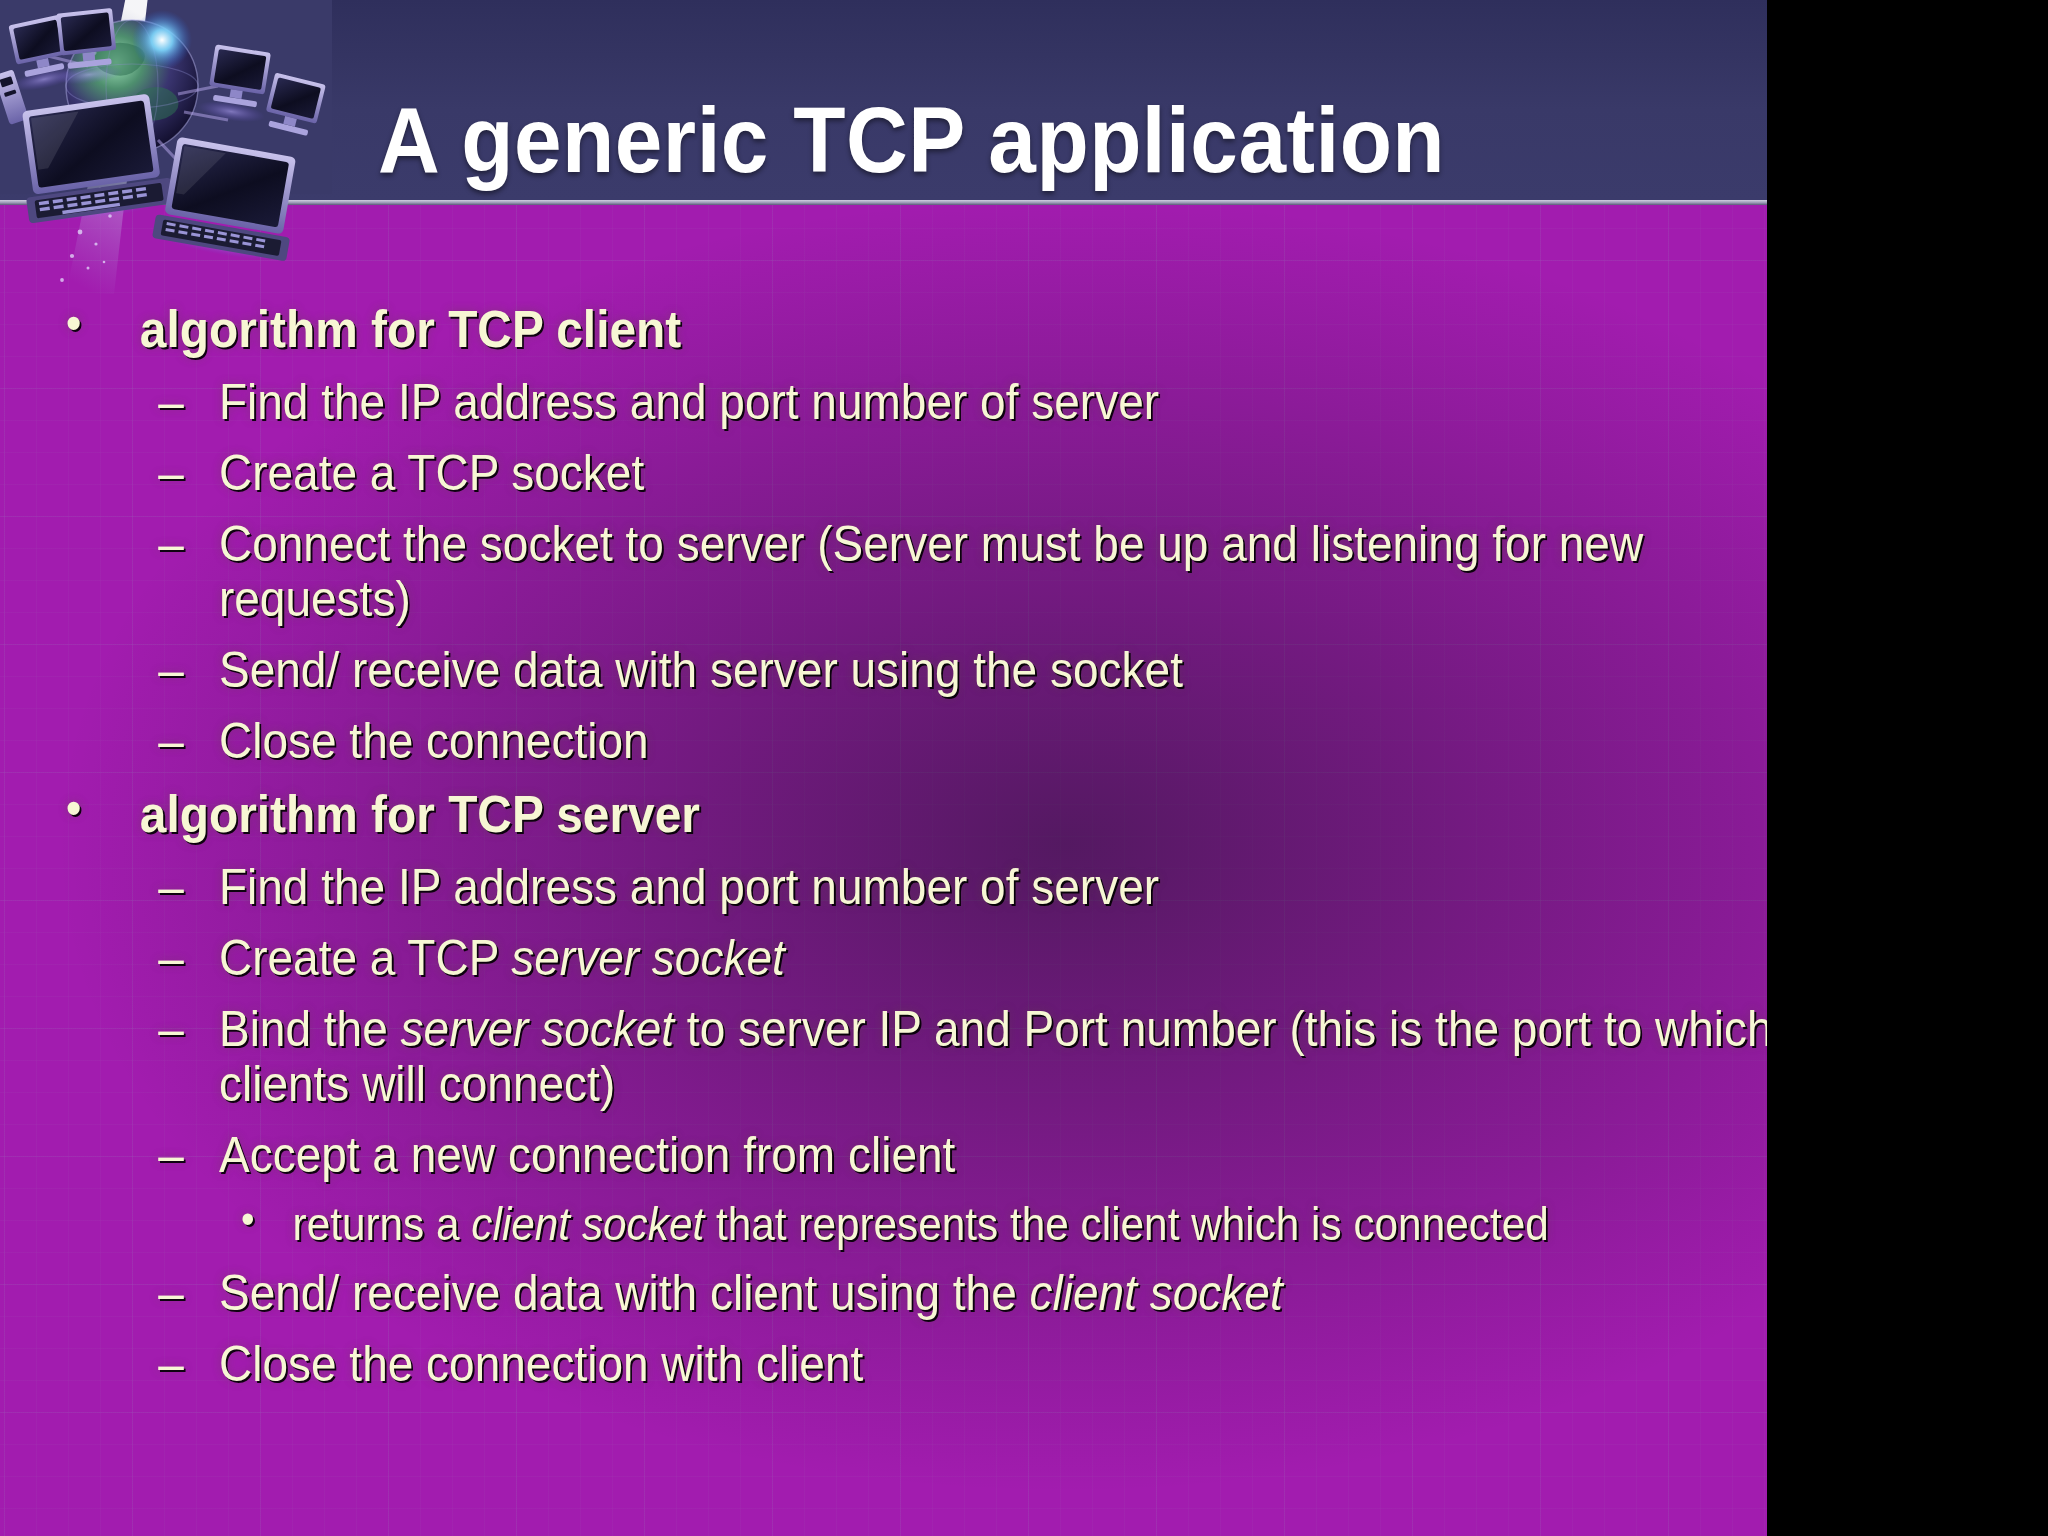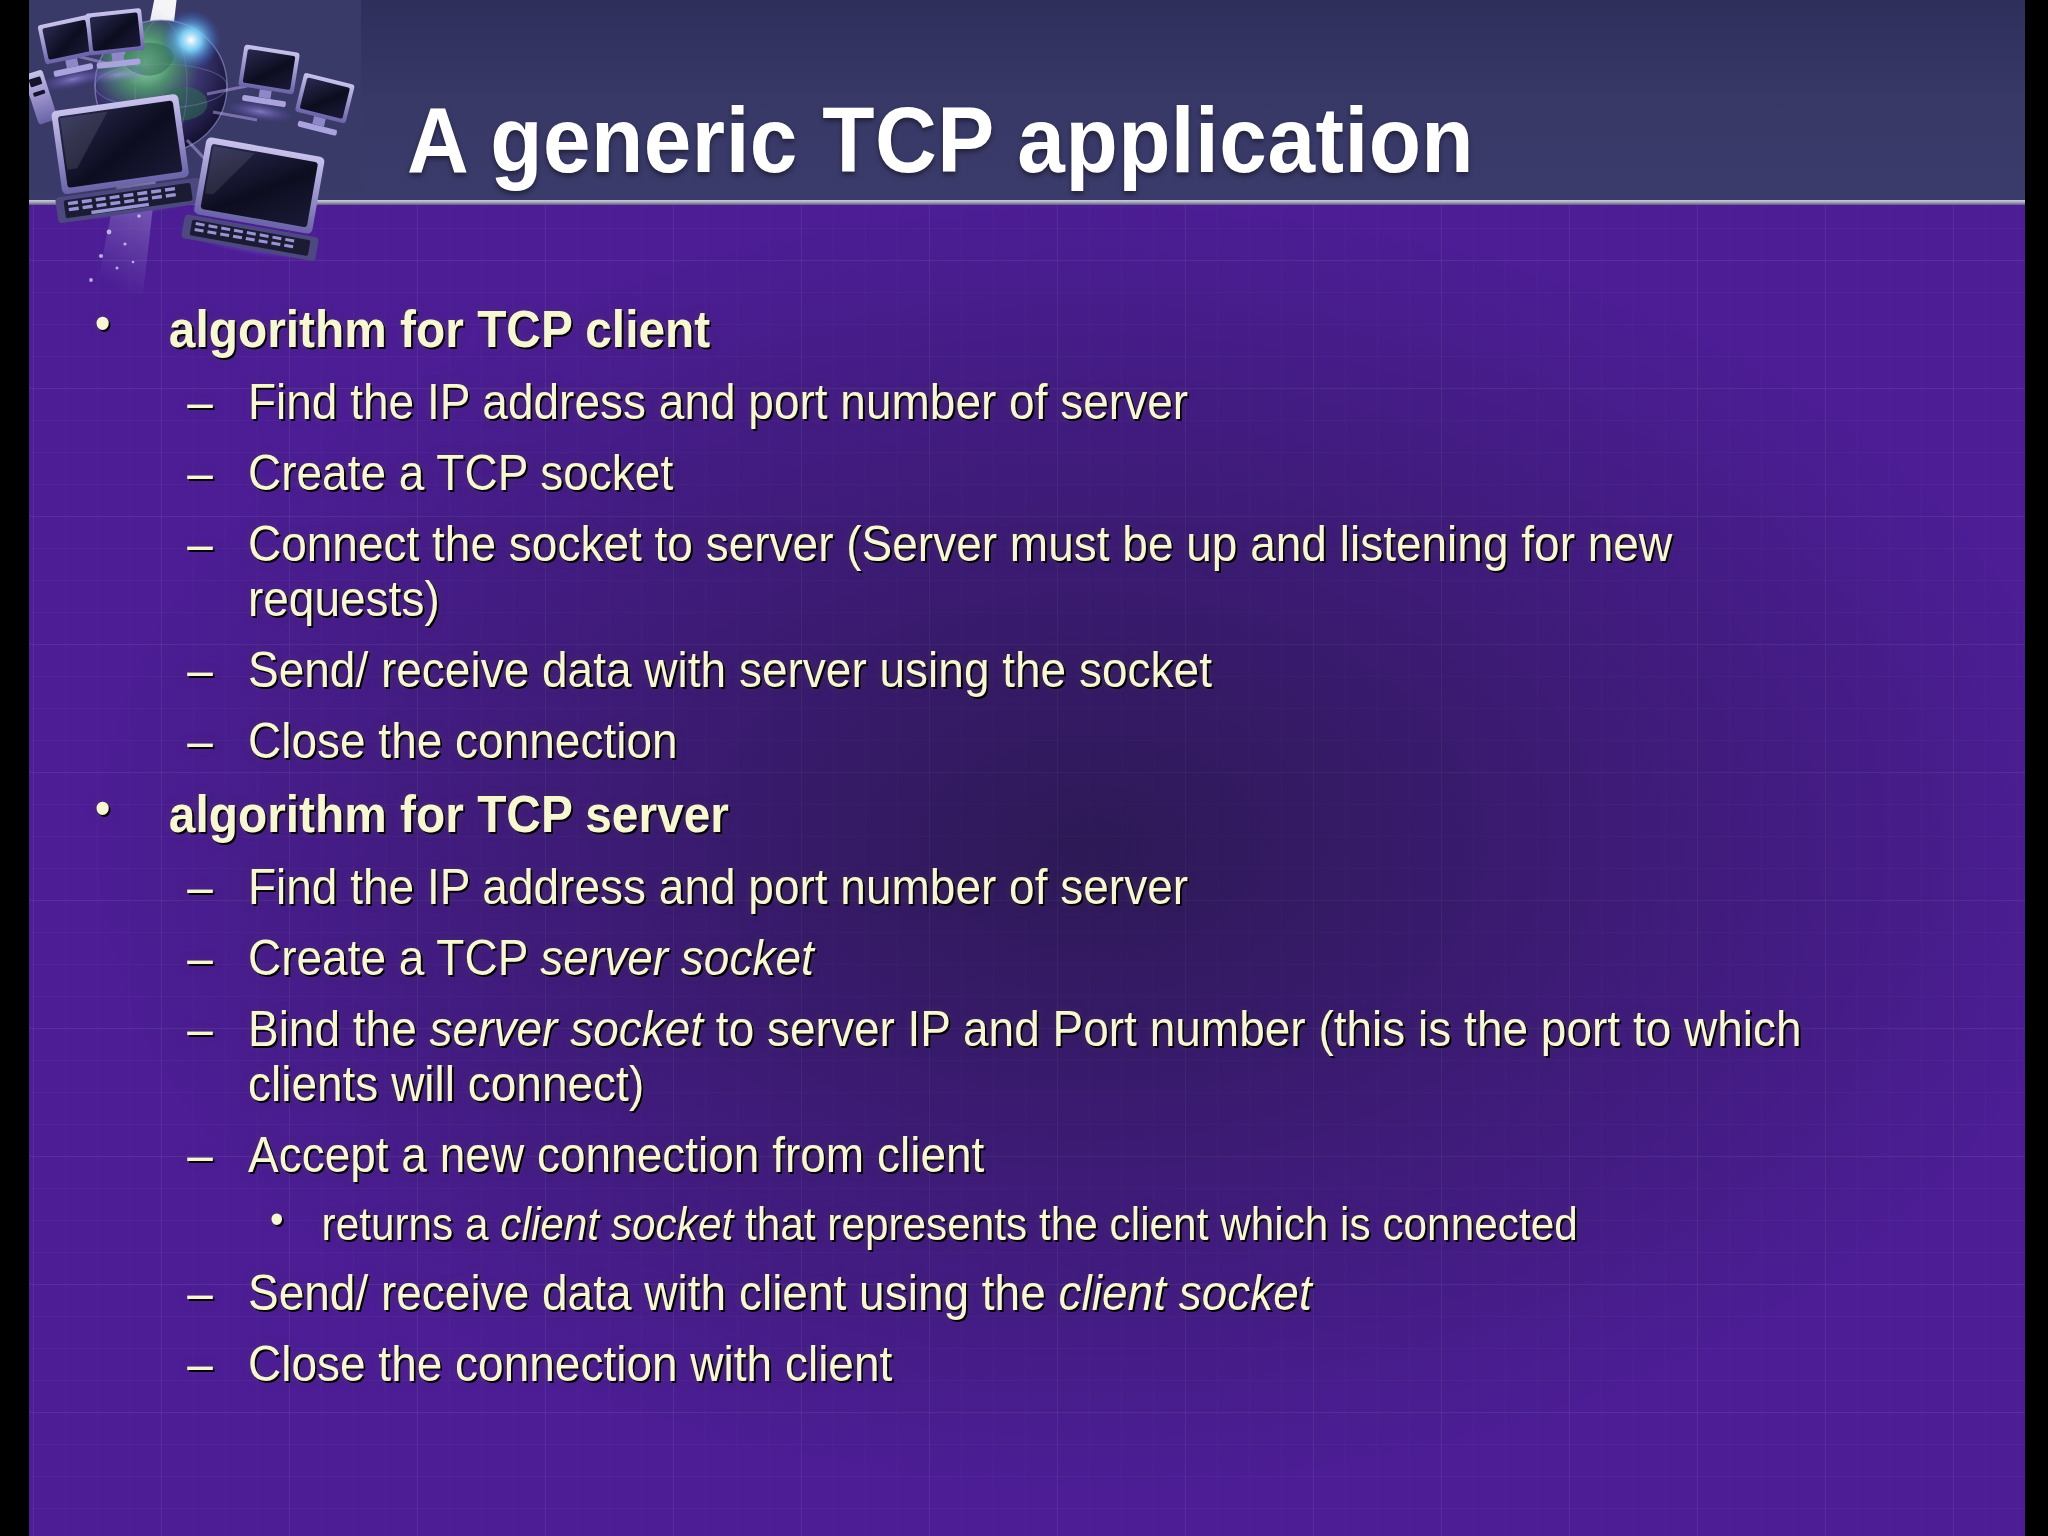--- a/index.html
+++ b/index.html
@@ -9,25 +9,24 @@
   }
   body {
     width: 2048px;
     height: 1536px;
     overflow: hidden;
     font-family: "Liberation Sans", "DejaVu Sans", sans-serif;
   }
 
   #slide {
     position: relative;
-    width: 1996px;
+    width: 1767px;
     height: 1536px;
-    background: #4c1d95;
+    background: #a21caf;
     overflow: hidden;
-    margin-left: 29px;
   }
 
   
   #grid-bg {
     position: absolute;
     left: 0; top: 0;
     width: 2048px; height: 1536px;
     background-image:
       linear-gradient(to right, rgba(150,160,190,0.085) 1px, transparent 1px),
       linear-gradient(to bottom, rgba(150,160,190,0.085) 1px, transparent 1px),

